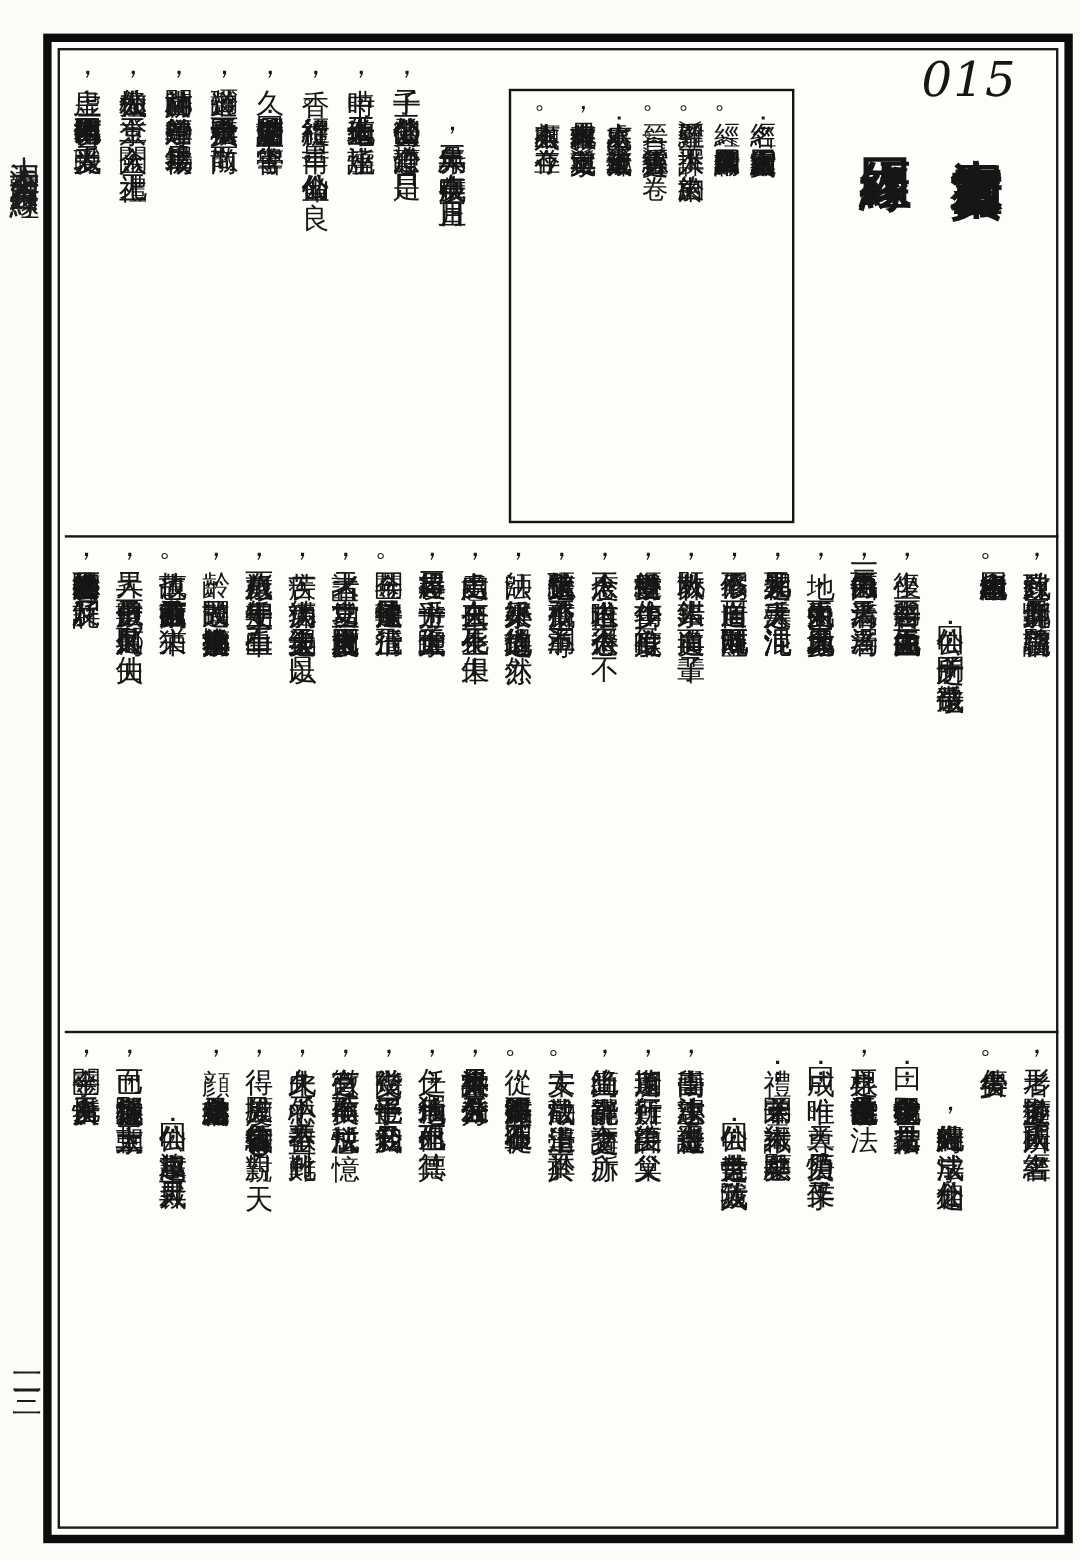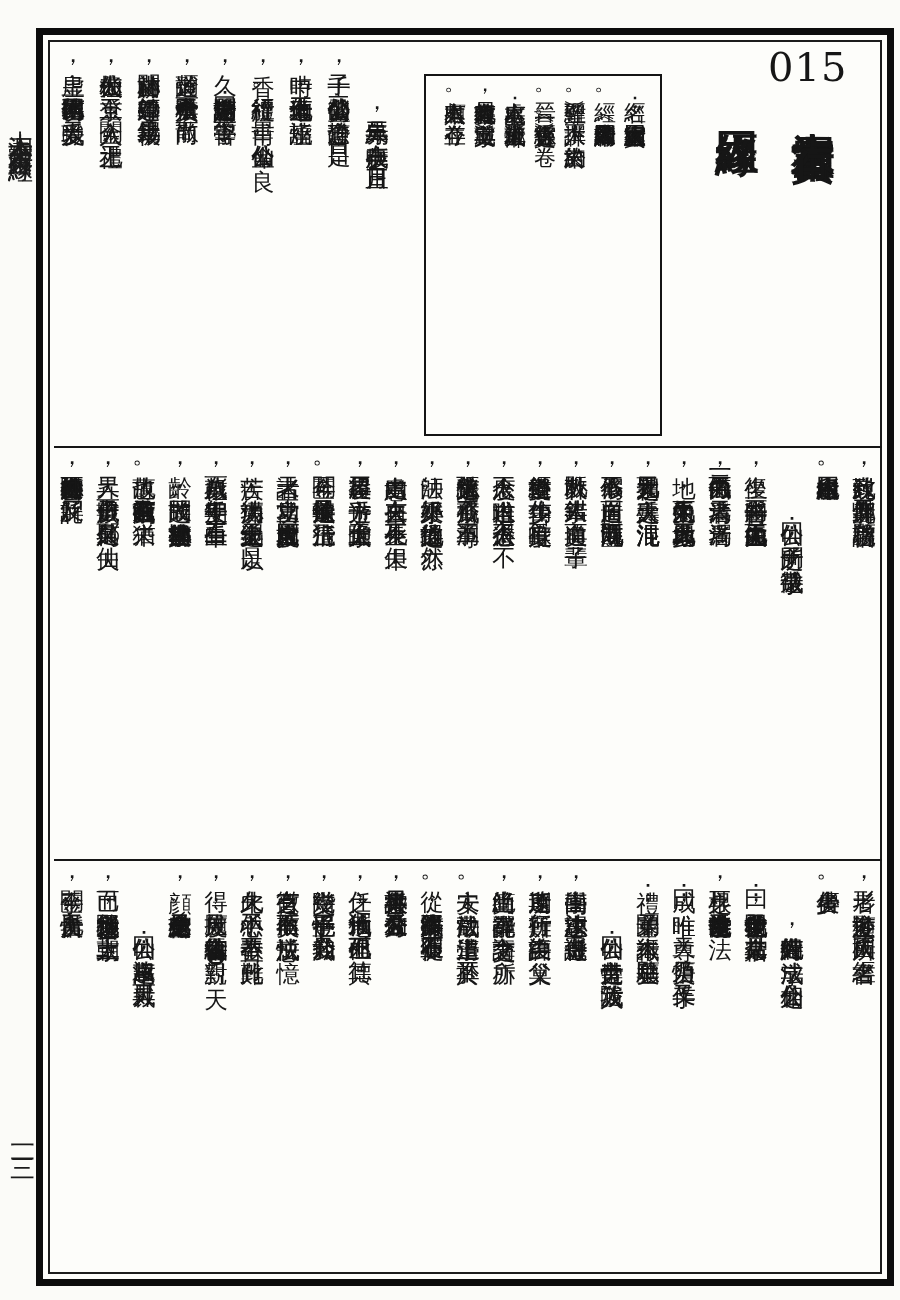--- a/index.html
+++ b/index.html
@@ -18,20 +18,21 @@
     box-sizing:border-box;border:2px solid #1c1c1c;
   }
   .vtext{
     writing-mode:vertical-rl;text-orientation:mixed;
     white-space:nowrap;
   }
   .page-code{
     position:absolute;left:768px;top:44px;width:70px;
     font-size:40px;letter-spacing:1px;text-align:center;
     font-family:"DejaVu Serif","Liberation Serif",serif;
+    font-style:italic;
   }
   .main-title{
     position:absolute;left:700px;top:98px;width:152px;height:354px;
     font-size:43px;font-weight:700;line-height:76px;letter-spacing:1px;
   }
   .abstract-box{
     position:absolute;left:424px;top:74px;width:238px;height:362px;
     box-sizing:border-box;border:2px solid #141414;
     padding:9px 10px;background:#fdfdfa;
   }

